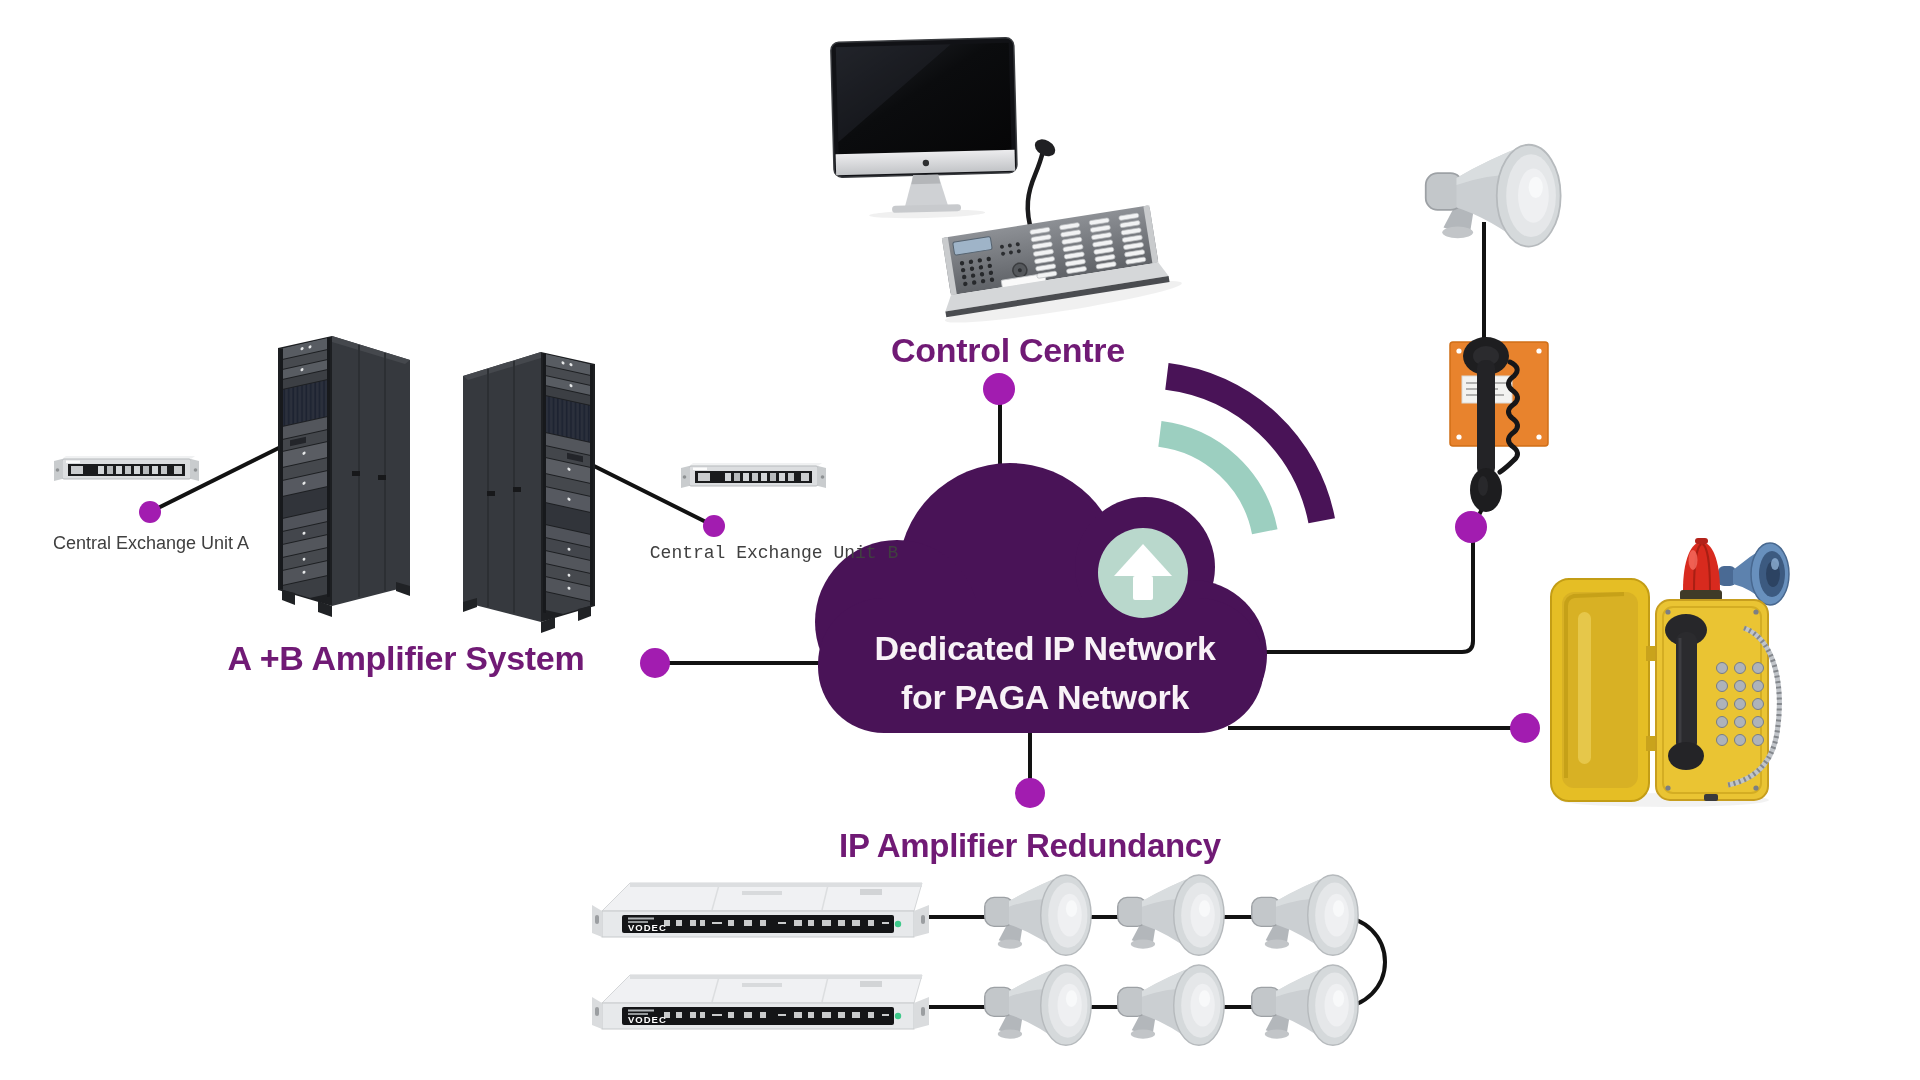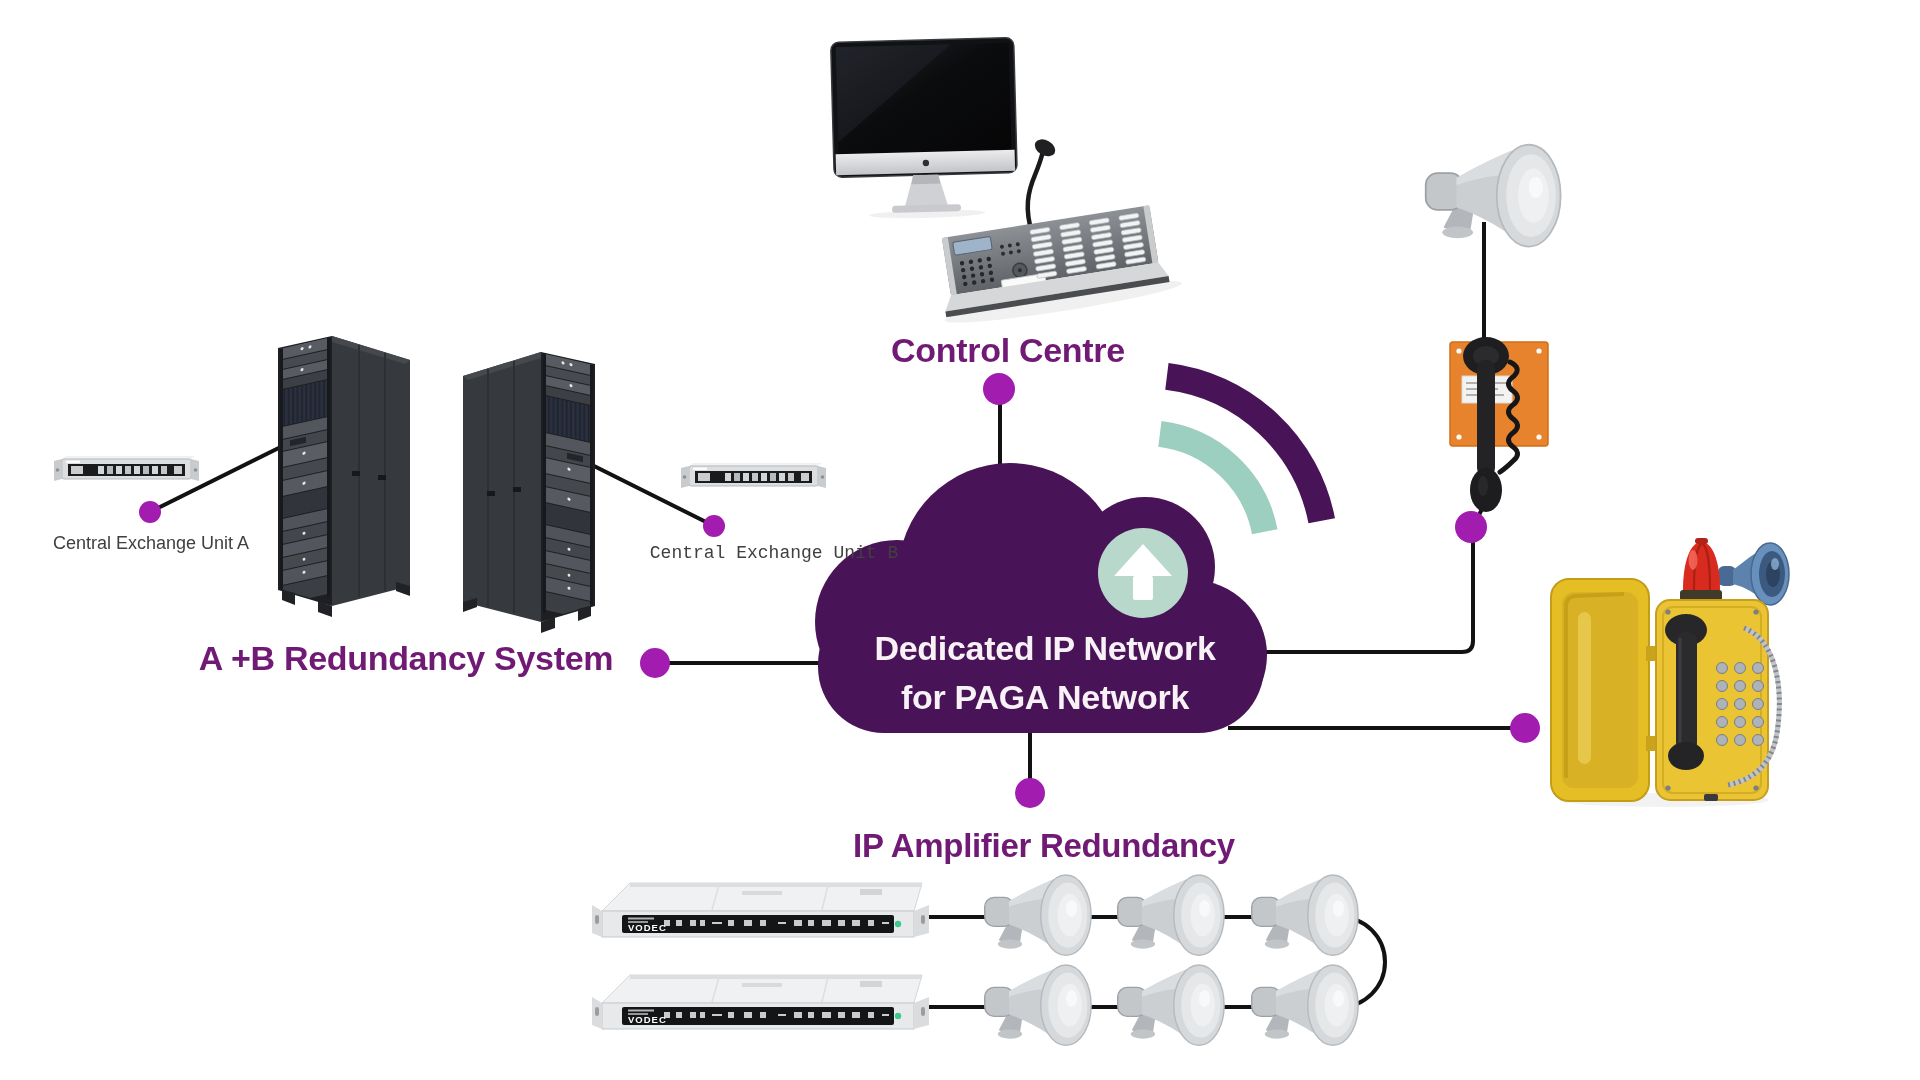--- a/index.html
+++ b/index.html
@@ -3,21 +3,21 @@
 <meta charset="utf-8">
 <style>
   html,body{margin:0;padding:0;background:#fff;}
   .stage{position:relative;width:1920px;height:1080px;background:#fff;overflow:hidden;
          font-family:"Liberation Sans",sans-serif;}
   .layer{position:absolute;left:0;top:0;}
   .lbl{position:absolute;transform:translate(-50%,-50%);white-space:nowrap;
        color:#701a75;font-weight:700;font-size:34px;letter-spacing:-0.3px;}
   .lbl-small{font-weight:400;font-size:18px;letter-spacing:0;color:#404040;}
   .lbl-cloud{color:#f8f2f7;font-size:34px;}
-  .lbl-ipamp{font-size:33px;margin-left:14px;}
+  .lbl-ipamp{font-size:33px;}
   
   .fill-cloud{fill:var(--c-cloud,#491357);}
   .fill-dot{fill:var(--c-node_dot,#A21CB0);}
   .stroke-line{stroke:var(--c-connector,#121212);stroke-width:4;fill:none;}
   .arc-purple{stroke:var(--c-cloud,#491357);stroke-width:27;fill:none;}
   .arc-teal{stroke:var(--c-wifi_teal,#9CCFC0);stroke-width:26;fill:none;}
   .fill-arrowcircle{fill:var(--c-arrow_circle,#B9D8CC);}
   .fill-orange{fill:var(--c-orange_phone,#E8832D);}
   .fill-yellow{fill:var(--c-yellow_phone,#EAC433);}
   .fill-red{fill:var(--c-beacon_red,#D82A1E);}
@@ -403,20 +403,20 @@
     <use href="#horn" width="112" height="92" transform="translate(981,871)"></use>
     <use href="#horn" width="112" height="92" transform="translate(1114,871)"></use>
     <use href="#horn" width="112" height="92" transform="translate(1248,871)"></use>
     <use href="#horn" width="112" height="92" transform="translate(981,961)"></use>
     <use href="#horn" width="112" height="92" transform="translate(1114,961)"></use>
     <use href="#horn" width="112" height="92" transform="translate(1248,961)"></use>
   </g>
 </svg>
 
 <div class="lbl" style="left:1008px;top:350px;">Control Centre</div>
-<div class="lbl" style="left:406px;top:658px;">A +B Redundancy System</div>
+<div class="lbl" style="left:406px;top:658px;">A +B Amplifier System</div>
 <div class="lbl lbl-small" style="left:151px;top:543px;">Central Exchange Unit A</div>
 <div class="lbl lbl-small" style="left:774px;top:553px;font-family:Liberation Mono, monospace;">Central Exchange Unit B</div>
 <div class="lbl lbl-cloud" style="left:1045px;top:648px;">Dedicated IP Network</div>
 <div class="lbl lbl-cloud" style="left:1045px;top:697px;">for PAGA Network</div>
 <div class="lbl lbl-ipamp" style="left:1030px;top:846px;">IP Amplifier Redundancy</div>
 
 </div>
 
 </body></html>

